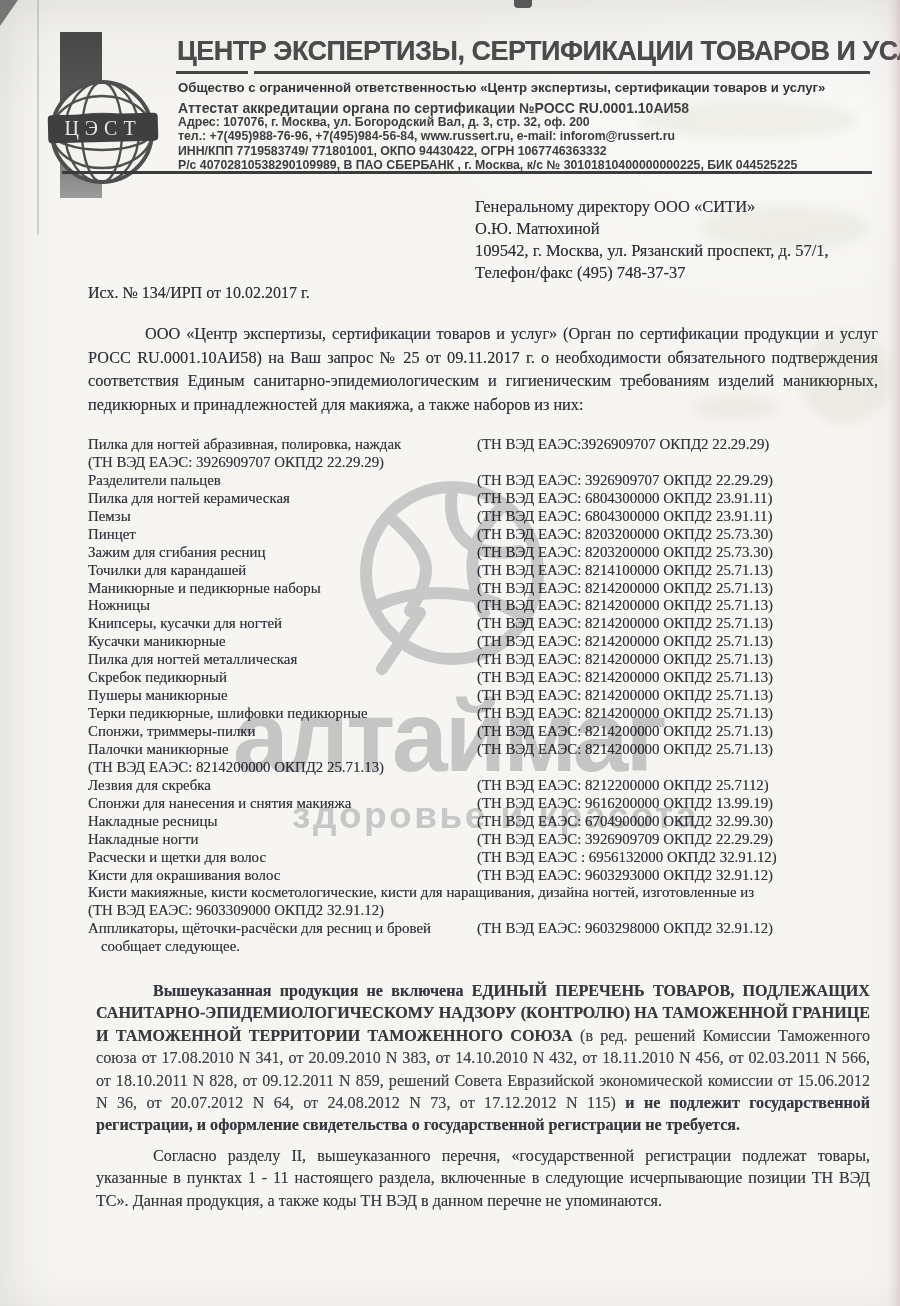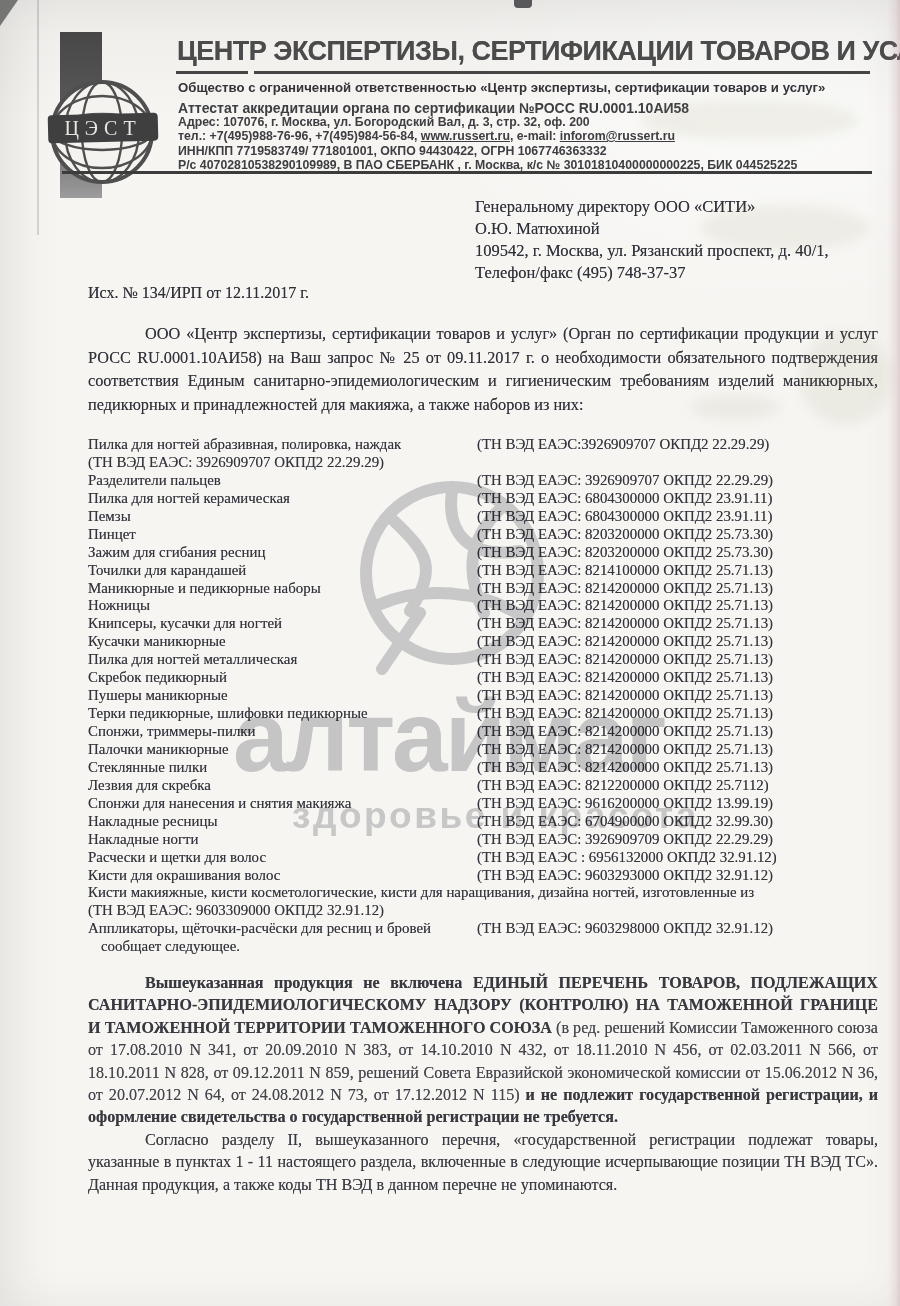--- a/index.html
+++ b/index.html
@@ -26,35 +26,35 @@
   }
   .title-rule{ left:176px; top:71px; width:694px; height:3px; background:#454545; }
   .title-rule-gap{ left:248px; top:71px; width:6px; height:3px; background:#f6f5f2; }
   .hdr-line{ font-family:"Liberation Sans","DejaVu Sans",sans-serif; color:#35353a; white-space:nowrap; }
   .hdr-bold{ left:178px; top:80px; font-size:13.2px; font-weight:700; color:#333338;}
   .hdr-s1{ left:178px; top:100px; font-size:14px; font-weight:700; color:#3d3d42;}
   .hdr-s2{ left:178px; top:114.5px; font-size:12.3px; font-weight:700; color:#3d3d42;}
   .hdr-s3{ left:178px; top:129px; font-size:12.3px; font-weight:700; color:#3d3d42;}
   .hdr-s4{ left:178px; top:143.5px; font-size:12.3px; font-weight:700; color:#3d3d42;}
   .hdr-s5{ left:178px; top:158px; font-size:12.3px; font-weight:700; color:#3d3d42;}
-  .hdr-link{ text-decoration:underline; }
+  .hdr-link{ }
   .header-rule{ left:62px; top:171px; width:810px; height:2.5px; background:#3c3c3c; }
 
   
   .recipient{ left:475px; top:196px; font-size:16.5px; line-height:22px; color:#2f2f38; }
   .ref-line{ left:88px; top:284px; font-size:16px; color:#2f2f38; }
 
   
   .intro{
     left:88px; top:322px; width:790px;
     font-size:16.3px; line-height:23.6px; text-align:justify; text-indent:57px;
     color:#31313a;
   }
   .bottom-paras{ left:88px; top:972px; width:790px; font-size:16.1px; line-height:22.4px; text-align:justify; color:#3a3a42;}
-  .bottom-paras p{ margin:0; text-indent:57px; }
+  .bottom-paras p{ margin:8px; text-indent:57px; }
   .p2-strong{ font-weight:700; color:#38383f; }
   .p2-mid{ font-weight:400; color:#44444c; }
 
   
   .plist{ left:88px; top:436px; width:794px; font-size:14.9px; line-height:17.93px; color:#34343c; }
   .prow{ display:flex; }
   .pname{ width:389px; flex:none; white-space:nowrap; }
   .pname.wide{ width:794px; }
   .pcode{ white-space:nowrap; }
   .pclosing{ padding-left:13px; }
@@ -124,25 +124,25 @@
   <div class="abs hdr-line hdr-s1">Аттестат аккредитации органа по сертификации №РОСС RU.0001.10АИ58</div>
   <div class="abs hdr-line hdr-s2">Адрес: 107076, г. Москва, ул. Богородский Вал, д. 3, стр. 32, оф. 200</div>
   <div class="abs hdr-line hdr-s3"><span>тел.: +7(495)988-76-96, +7(495)984-56-84, </span><span class="hdr-link">www.russert.ru</span><span>, e-mail: </span><span class="hdr-link">inforom@russert.ru</span></div>
   <div class="abs hdr-line hdr-s4">ИНН/КПП 7719583749/ 771801001, ОКПО 94430422, ОГРН 1067746363332</div>
   <div class="abs hdr-line hdr-s5">Р/с 40702810538290109989, В ПАО СБЕРБАНК , г. Москва, к/с № 30101810400000000225, БИК 044525225</div>
   <div class="abs header-rule"></div>
 
   <div class="abs recipient doc-text">
     <div>Генеральному директору ООО «СИТИ»</div>
     <div>О.Ю. Матюхиной</div>
-    <div>109542, г. Москва, ул. Рязанский проспект, д. 40/1,</div>
+    <div>109542, г. Москва, ул. Рязанский проспект, д. 57/1,</div>
     <div>Телефон/факс (495) 748-37-37</div>
   </div>
 
-  <div class="abs ref-line doc-text">Исх. № 134/ИРП от 12.11.2017 г.</div>
+  <div class="abs ref-line doc-text">Исх. № 134/ИРП от 10.02.2017 г.</div>
 
   <div class="abs intro doc-text">ООО «Центр экспертизы, сертификации товаров и услуг» (Орган по сертификации продукции и услуг РОСС RU.0001.10АИ58) на Ваш запрос № 25 от 09.11.2017 г. о необходимости обязательного подтверждения соответствия Единым санитарно-эпидемиологическим и гигиеническим требованиям изделий маникюрных, педикюрных и принадлежностей для макияжа, а также наборов из них:</div>
 
   <div class="abs plist doc-text">
       <div class="prow">
         <span class="pname">Пилка для ногтей абразивная, полировка, наждак</span>
         <span class="pcode">(ТН ВЭД ЕАЭС:3926909707 ОКПД2 22.29.29)</span>
       </div>
       <div class="prow">
         <span class="pcode">(ТН ВЭД ЕАЭС: 3926909707 ОКПД2 22.29.29)</span>
@@ -205,21 +205,20 @@
       </div>
       <div class="prow">
         <span class="pname">Спонжи, триммеры-пилки</span>
         <span class="pcode">(ТН ВЭД ЕАЭС: 8214200000 ОКПД2 25.71.13)</span>
       </div>
       <div class="prow">
         <span class="pname">Палочки маникюрные</span>
         <span class="pcode">(ТН ВЭД ЕАЭС: 8214200000 ОКПД2 25.71.13)</span>
       </div>
       <div class="prow">
-        <span class="pname">Стеклянные пилки</span>
         <span class="pcode">(ТН ВЭД ЕАЭС: 8214200000 ОКПД2 25.71.13)</span>
       </div>
       <div class="prow">
         <span class="pname">Лезвия для скребка</span>
         <span class="pcode">(ТН ВЭД ЕАЭС: 8212200000 ОКПД2 25.7112)</span>
       </div>
       <div class="prow">
         <span class="pname">Спонжи для нанесения и снятия макияжа</span>
         <span class="pcode">(ТН ВЭД ЕАЭС: 9616200000 ОКПД2 13.99.19)</span>
       </div>

